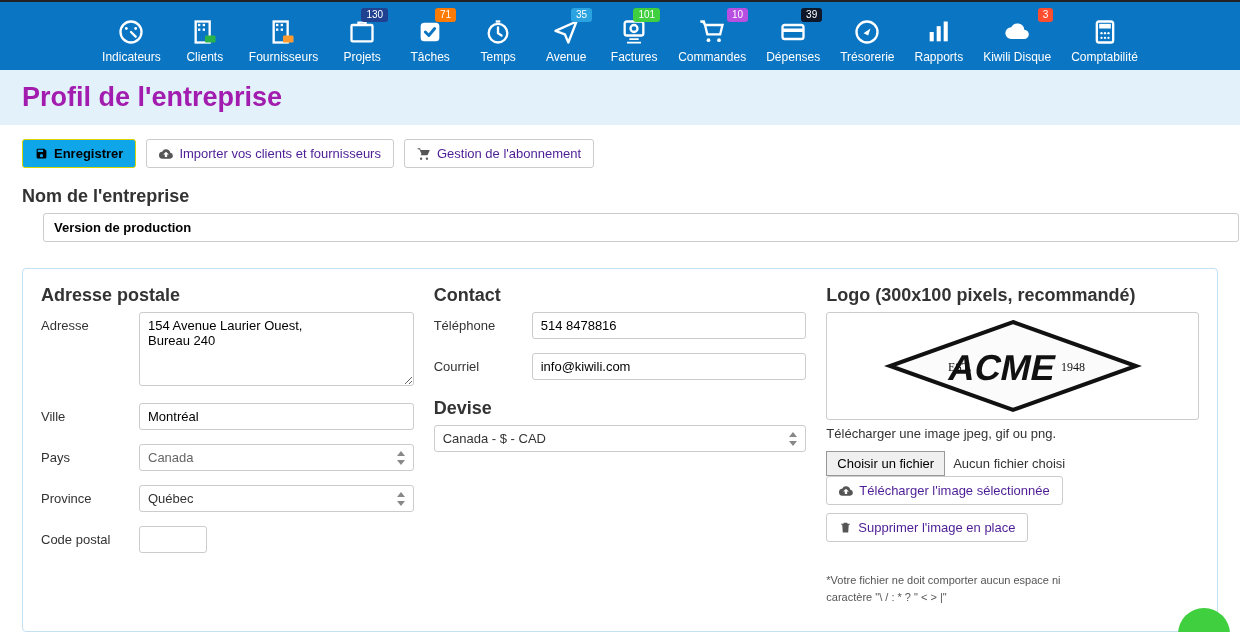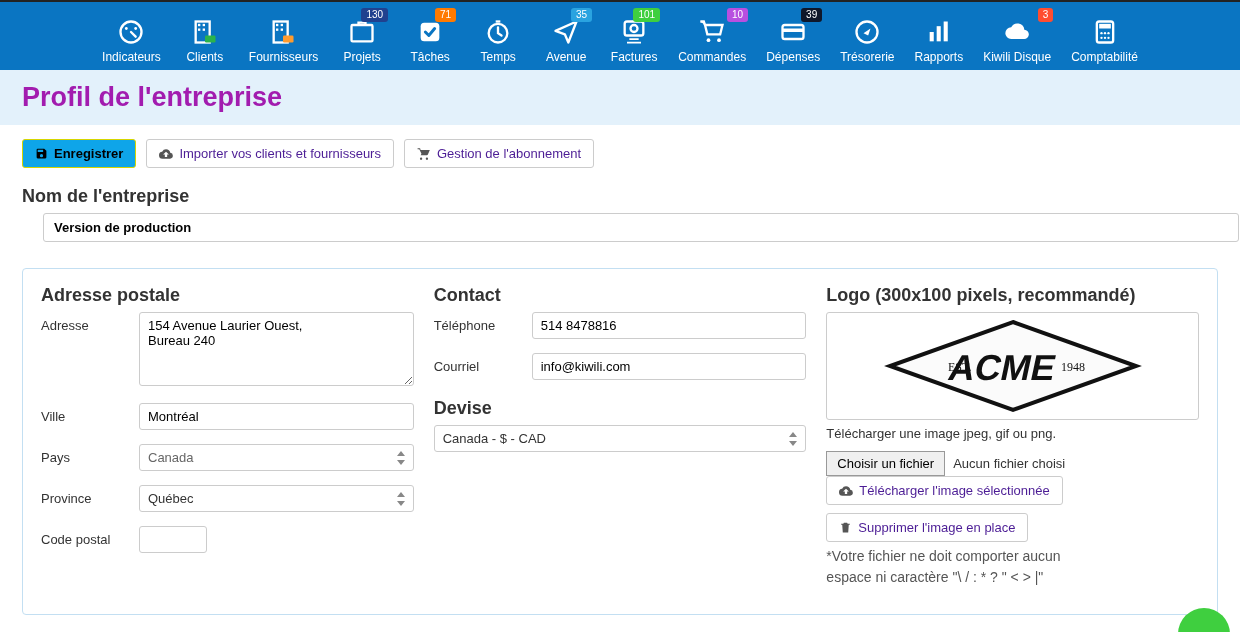--- a/index.html
+++ b/index.html
@@ -39,21 +39,21 @@
   .select.readonly { color: #666; background: #fff; }
   .select-caret { position: absolute; right: 8px; top: 50%; transform: translateY(-50%); color: #888; pointer-events: none; }
   .select-caret svg { display: block; }
 
   .logo-box { border: 1px solid #ccc; border-radius: 3px; padding: 6px; display: flex; align-items: center; justify-content: center; height: 108px; margin-bottom: 6px; background: #fff; }
   .hint { font-size: 13px; color: #333; margin-bottom: 10px; }
   .file-row { display: flex; align-items: center; gap: 8px; }
   .file-btn { border: 1px solid #999; background: #f0f0f0; padding: 4px 10px; font-size: 13px; cursor: pointer; }
   .file-status { font-size: 13px; color: #333; }
   .stack-btns { display: flex; flex-direction: column; gap: 8px; align-items: flex-start; }
-  .foot-note { font-size: 14px; color: #555; margin-top: 4px; line-height: 1.5; max-width: 260px; }
+  .foot-note { font-size: 11px; color: #555; margin-top: 30px; line-height: 1.5; max-width: 260px; }
 
   .fab { position: fixed; bottom: -2px; right: 10px; width: 52px; height: 26px; background: #3fcf3f; border-top-left-radius: 26px; border-top-right-radius: 26px; }
 </style>
 </head>
 <body>
 
 <div class="topbar">
   <div class="nav" id="nav">
       <div class="nav-item">
         <div class="icon">

